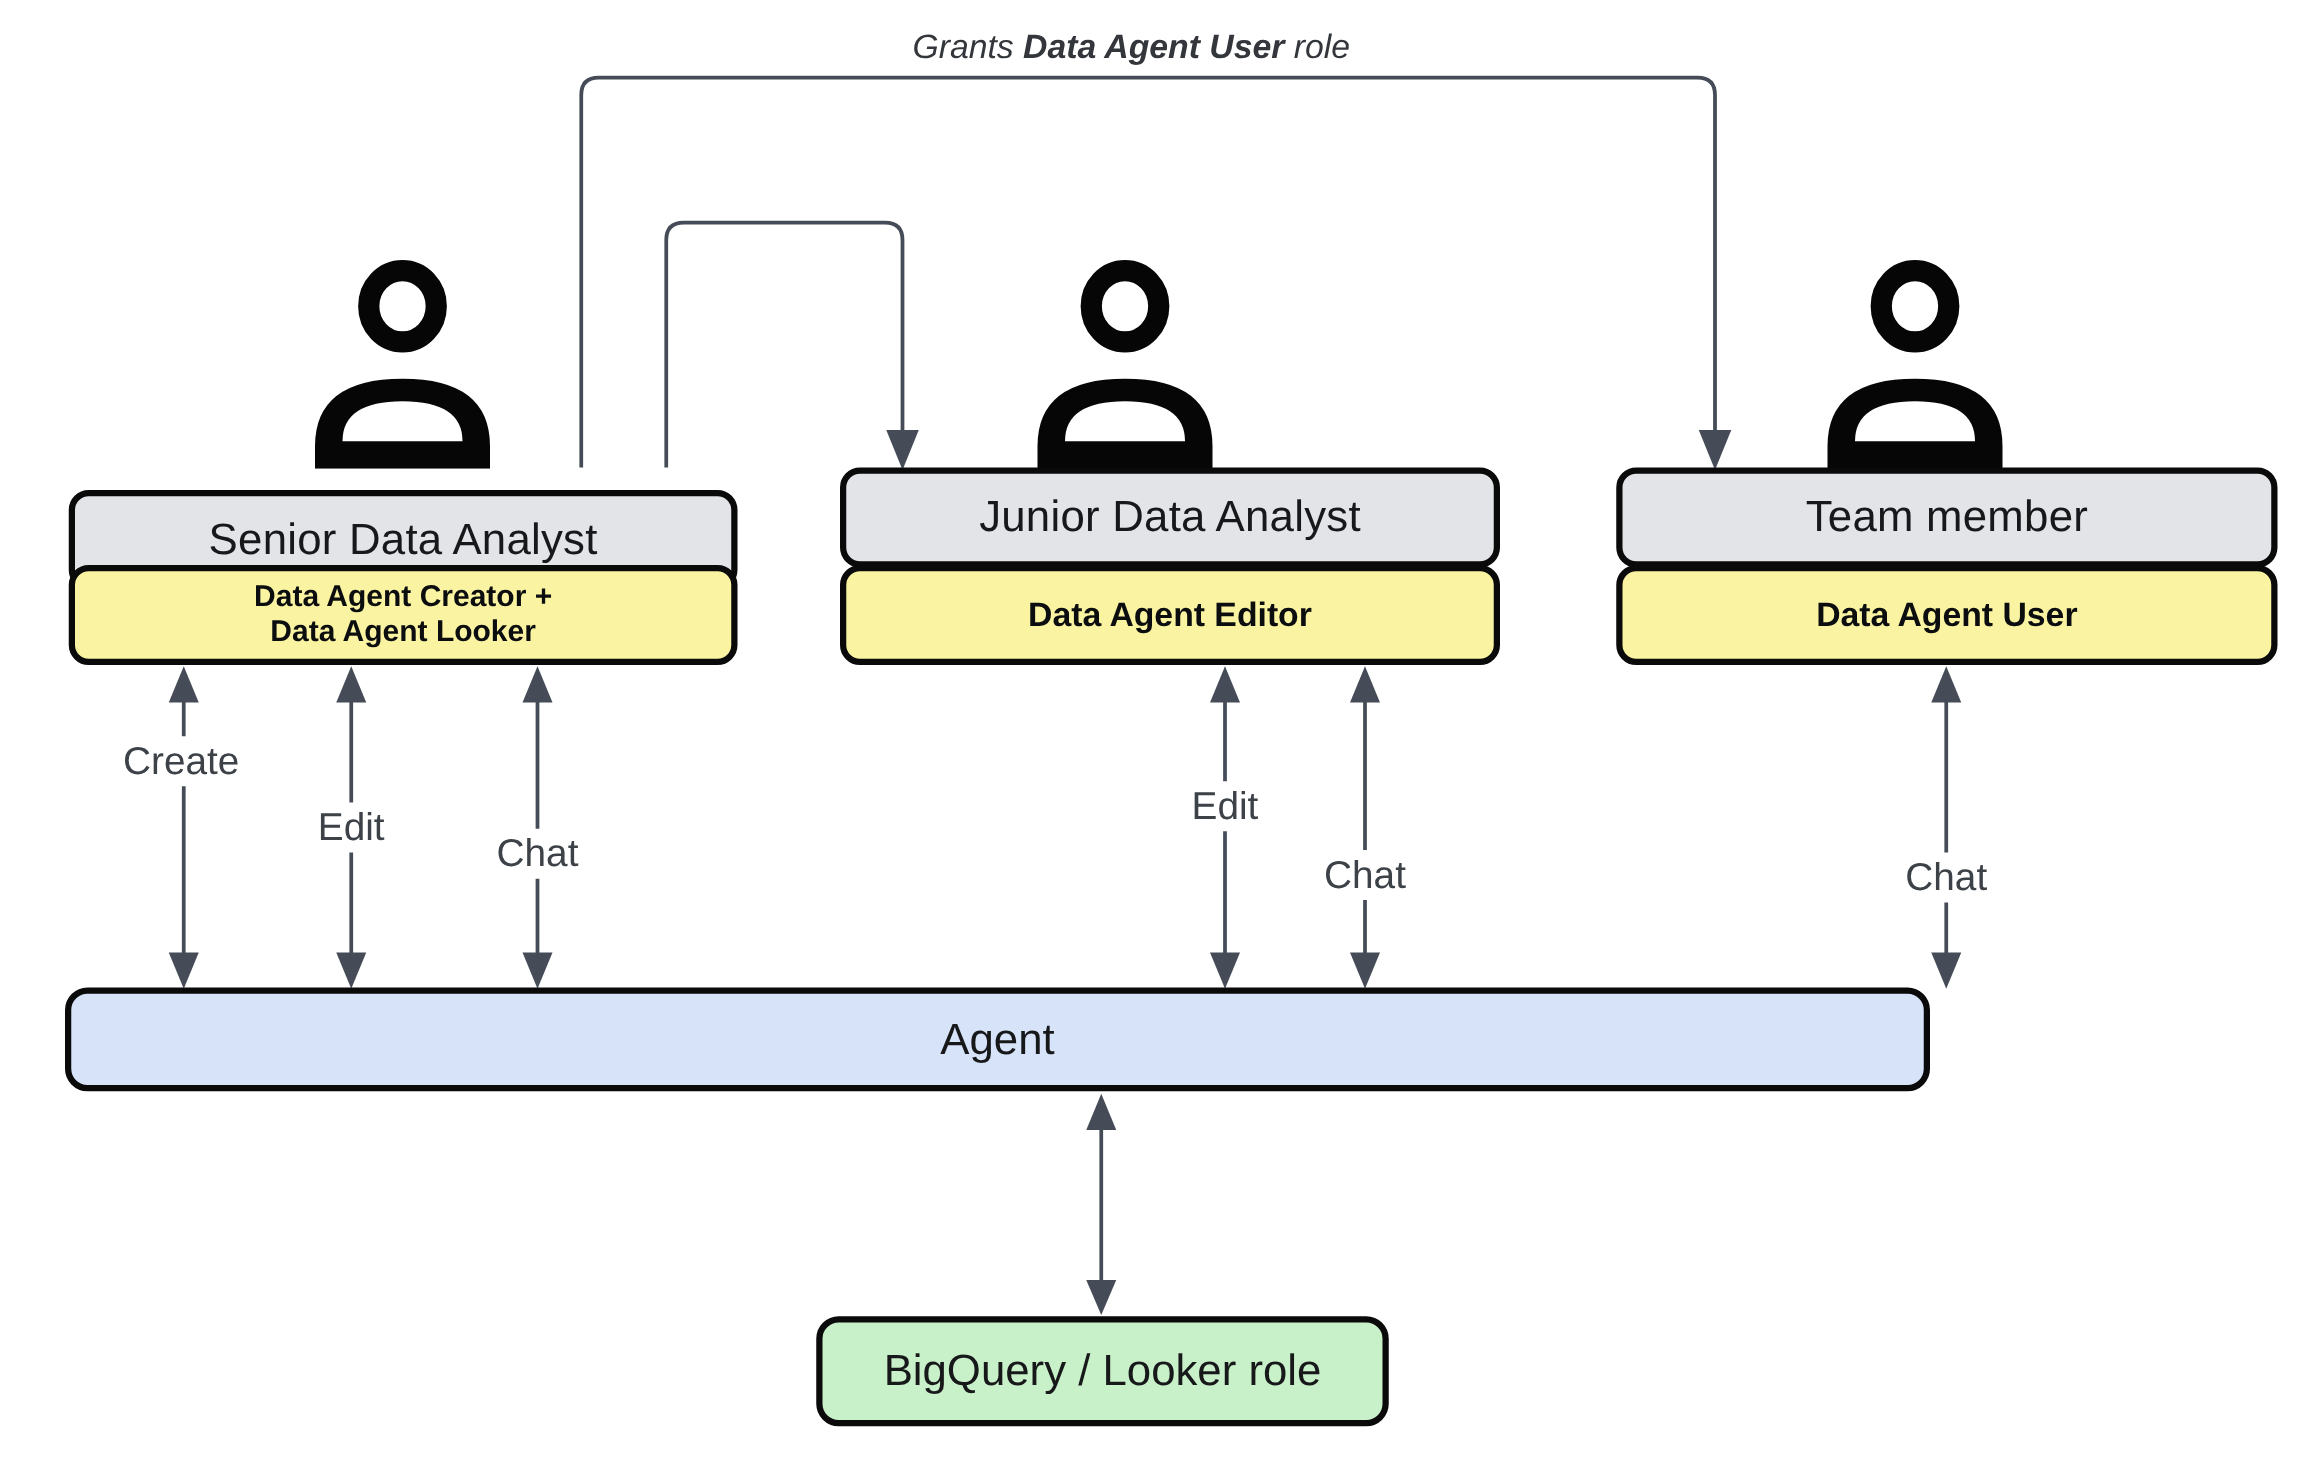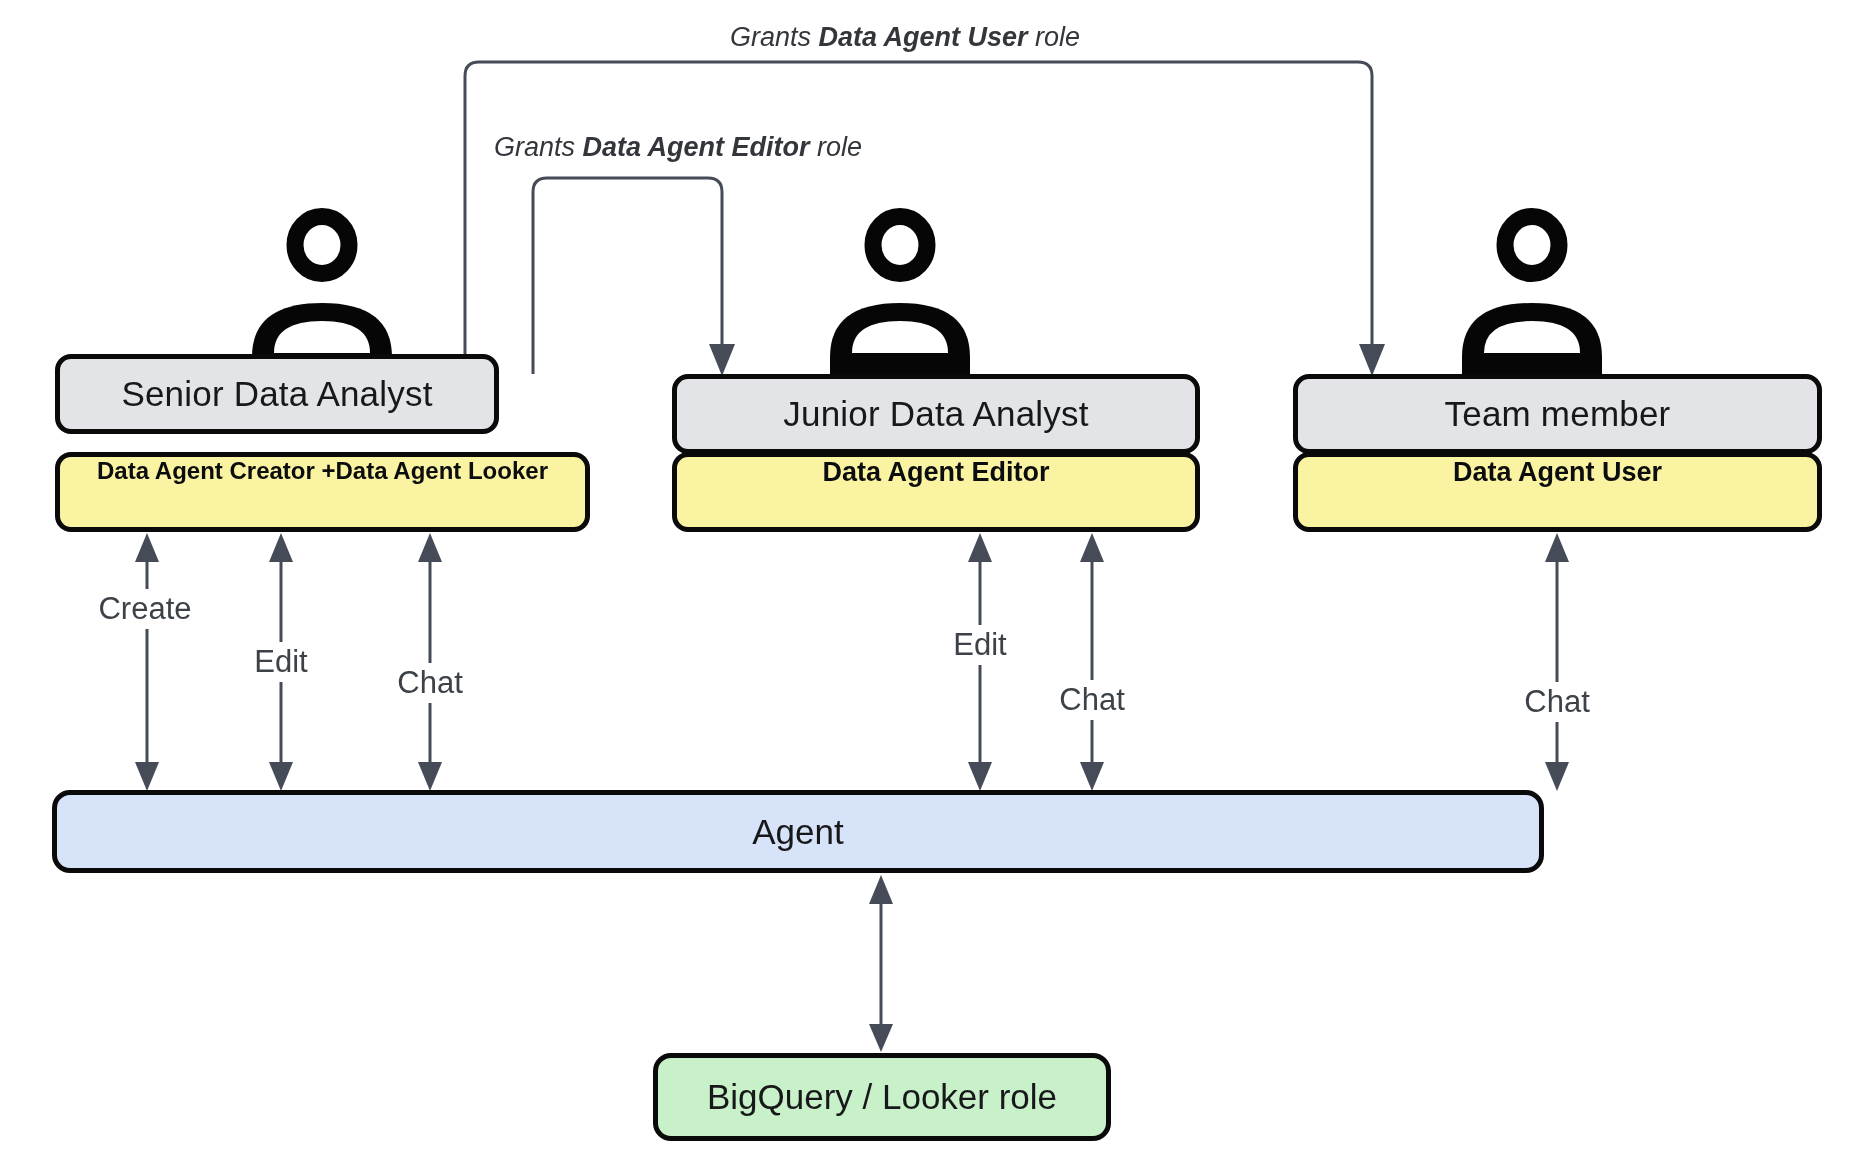--- a/index.html
+++ b/index.html
@@ -14,24 +14,24 @@
   
   .role-box{
     position:absolute;height:80px;background:var(--header_fill);
     border:5px solid #0a0a0a;border-radius:16px;box-sizing:border-box;
     display:flex;align-items:center;justify-content:center;
     font-size:35px;letter-spacing:.2px;color:#17181a;
   }
   .badge{
     position:absolute;height:80px;background:var(--badge_fill);
     border:5px solid #0a0a0a;border-radius:16px;box-sizing:border-box;
-    display:flex;flex-direction:row;align-items:flex-start;justify-content:center;
+    display:flex;flex-direction:column;align-items:center;justify-content:center;
     font-weight:bold;color:#0c0d0e;text-align:center;
   }
-  .box-sr   {left:55px;  width:444px; top:354px;}
+  .box-sr   {left:55px;  width:535px; top:392px;}
   .badge-sr {left:55px;  width:535px; top:452px; font-size:24px; line-height:28px;}
   .box-jr   {left:672px; width:528px; top:374px;text-align:right;}
   .badge-jr {left:672px; width:528px; top:452px; font-size:27px;}
   .box-tm   {left:1293px;width:529px; top:374px;}
   .badge-tm {left:1293px;width:529px; top:452px; font-size:27px;}
 
   
   .person{position:absolute;width:160px;height:170px;}
   .person-sr{left:242px; top:205px;}
   .person-jr{left:820px; top:205px;}
@@ -117,21 +117,20 @@
     </g>
 
     <g>
       <line class="cline" x1="881" y1="902" x2="881" y2="1026"></line>
       <path class="ahead" d="M 869 904 H 893 L 881 875 Z"></path>
       <path class="ahead" d="M 869 1024 H 893 L 881 1052 Z"></path>
     </g>
   </svg>
 
   <div class="grant-label gl-user"><span>Grants </span><b>Data Agent User</b><span> role</span></div>
-  <div class="grant-label gl-editor"><span>Grants </span><b>Data Agent Editor</b><span> role</span></div>
 
   <svg class="person person-sr" viewBox="0 0 160 170">
     <ellipse cx="80" cy="40" rx="27" ry="28.5" fill="#ffffff" stroke="#060606" stroke-width="17"></ellipse>
     <path fill="#060606" d="M 10 170 L 10 152 Q 10 98 80 98 Q 150 98 150 152 L 150 170 Z"></path>
     <path fill="#ffffff" d="M 32 148 Q 32 116 80 116 Q 128 116 128 148 Z"></path>
   </svg>
   <svg class="person person-jr" viewBox="0 0 160 170">
     <ellipse cx="80" cy="40" rx="27" ry="28.5" fill="#ffffff" stroke="#060606" stroke-width="17"></ellipse>
     <path fill="#060606" d="M 10 170 L 10 152 Q 10 98 80 98 Q 150 98 150 152 L 150 170 Z"></path>
     <path fill="#ffffff" d="M 32 148 Q 32 116 80 116 Q 128 116 128 148 Z"></path>

